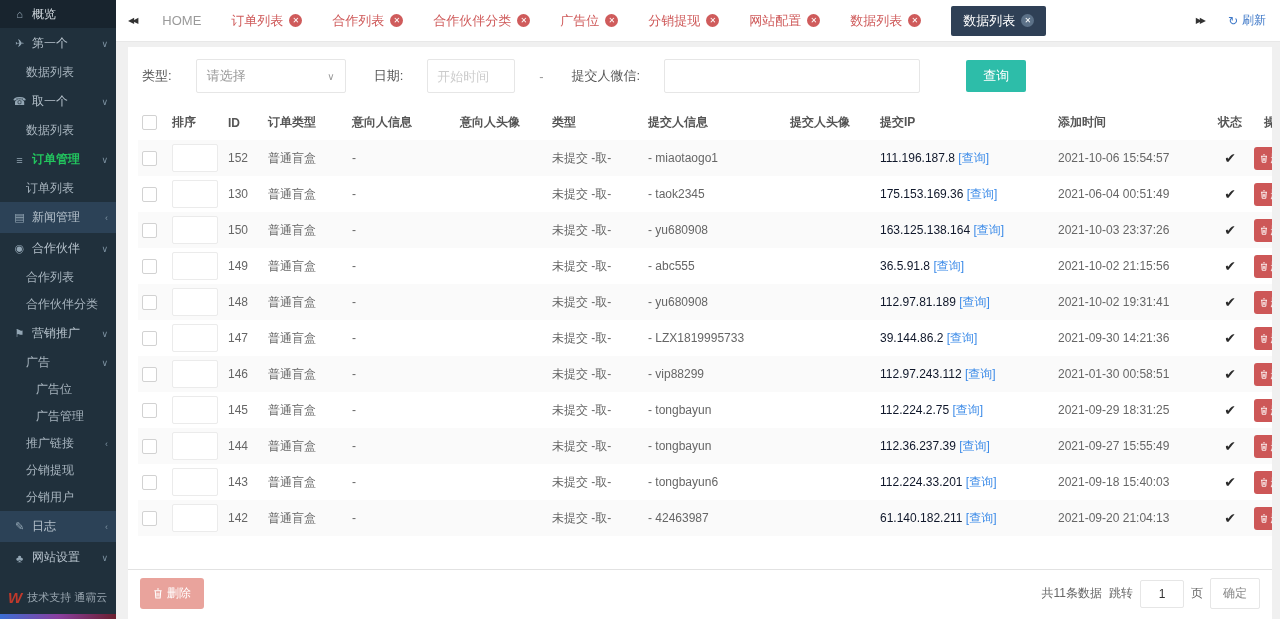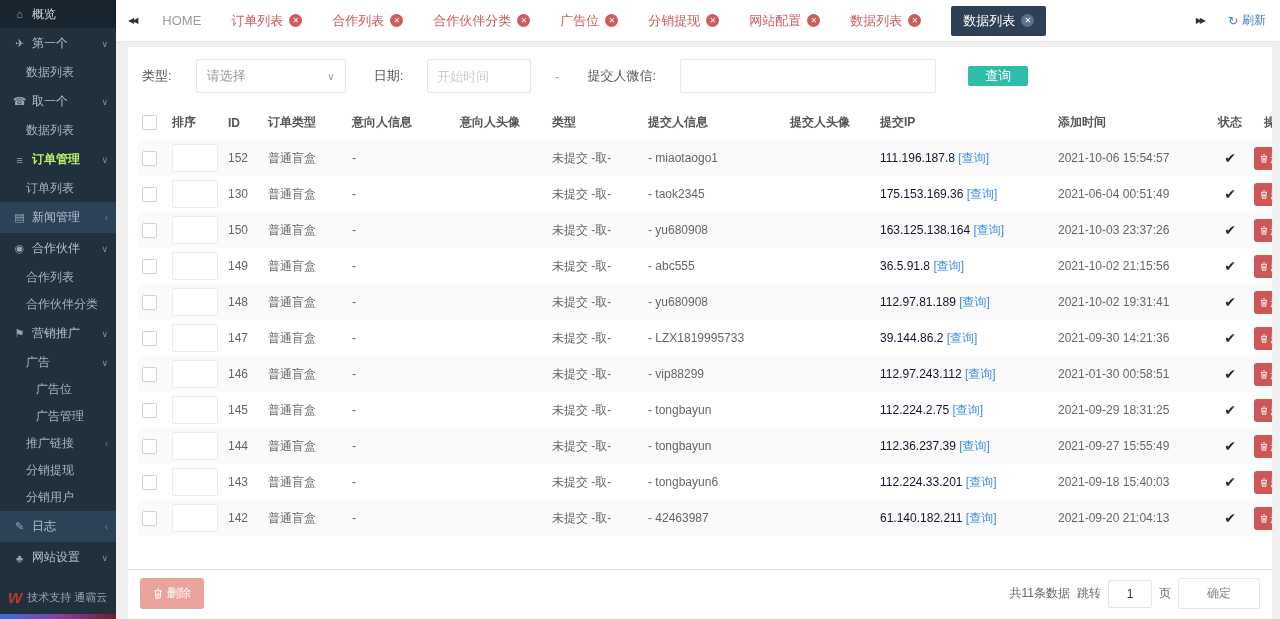--- a/index.html
+++ b/index.html
@@ -9,21 +9,21 @@
 
   
   .sidebar { width:116px; min-width:116px; background:#20303c; display:flex; flex-direction:column; position:relative; }
   #sidebar-items { flex:1; overflow:hidden; }
   .s-item { display:flex; align-items:center; padding:0 8px 0 12px; color:#b6c2cc; font-size:12px; cursor:pointer; }
   .s-item.lvl0 { height:31px; }
   .s-item.lvl1 { height:27px; padding-left:26px; color:#a7b4be; }
   .s-item.lvl2 { height:27px; padding-left:36px; color:#a7b4be; }
   .s-item.top { height:28px; background:#18242e; color:#d2dae0; }
   .s-item.hl { background:#2c4257; }
-  .s-item.bold .s-label { color:#bef264; font-weight:bold; }
+  .s-item.bold .s-label { color:#22c55e; font-weight:bold; }
   .s-ico { width:15px; margin-right:5px; font-size:11px; color:#93a6b4; text-align:center; flex:none; }
   .s-chev { margin-left:auto; font-size:9px; color:#7e93a3; padding-left:4px; }
   .s-label { white-space:nowrap; overflow:hidden; }
   .sidebar-footer { height:34px; display:flex; align-items:center; gap:5px; padding:0 8px; color:#97a4ae; font-size:11px; white-space:nowrap; }
   .logo-w { color:#c0392b; font-weight:900; font-style:italic; font-size:15px; }
   .sidebar-bar { height:5px; background:linear-gradient(90deg,#3b6fd4,#8a3fa0,#6b1f2e); }
 
   
   .main { flex:1; display:flex; flex-direction:column; min-width:0; }
   .tabbar { height:42px; background:#fff; border-bottom:1px solid #e8e8e8; display:flex; align-items:center; padding:0 14px 0 12px; }
@@ -44,44 +44,44 @@
   .ctab { font-size:14px; padding:0 16px; line-height:39px; cursor:pointer; }
   .ctab.active { background:#fff; border:1px solid #f0f0f0; border-bottom:1px solid #fff; color:#333; }
   .ctab.inactive { color:#2cb5a5; }
 
   .filters { display:flex; align-items:center; gap:24px; padding:12px 10px; font-size:13px; color:#555; }
   .f-label { white-space:nowrap; margin-left:4px; }
   .select { width:150px; height:34px; border:1px solid #e6e6e6; border-radius:2px; display:flex; align-items:center; justify-content:space-between; padding:0 10px; color:#999; cursor:pointer; background:#fff; }
   .select .chev { font-size:10px; color:#999; }
   .f-input { height:34px; border:1px solid #e6e6e6; border-radius:2px; padding:0 9px; font-size:13px; color:#666; outline:none; font-family:inherit; }
   .f-input::placeholder { color:#ccc; }
-  .date-input { width:104px; }
+  .date-input { width:88px; }
   .wechat-input { width:256px; }
   .dash { color:#999; }
-  .search-btn { width:60px; height:20px; background:#2dbda9; color:#fff; border:none; border-radius:2px; font-size:13px; cursor:pointer; margin-left:8px; font-family:inherit; }
+  .search-btn { width:60px; height:32px; background:#2dbda9; color:#fff; border:none; border-radius:2px; font-size:13px; cursor:pointer; margin-left:22px; font-family:inherit; }
 
   .table-wrap { padding:0 10px; flex:1; overflow:hidden; }
   table { width:100%; border-collapse:collapse; table-layout:fixed; font-size:12px; color:#666; }
   th { text-align:left; font-weight:bold; color:#555; padding:9px 4px; white-space:nowrap; }
   td { padding:4px 4px; height:35px; white-space:nowrap; overflow:hidden; }
   tbody tr:nth-child(odd)  { background:#fafafa; }
   tbody tr:nth-child(even) { background:#fff; }
   .cb { appearance:none; -webkit-appearance:none; width:15px; height:15px; border:1px solid #d2d2d2; border-radius:2px; background:#fff; cursor:pointer; vertical-align:middle; }
   .sort-input { width:46px; height:28px; border:1px solid #ebebeb; border-radius:2px; background:#fff; outline:none; }
   .ip-text { color:#0f172a; }
   .query-link { color:#3c8be8; cursor:pointer; }
   .t-center { text-align:center; }
   .check { color:#2b2b2b; font-size:14px; font-weight:bold; }
   .del-btn { background:#cd5757; color:#fff; border:none; border-radius:3px; font-size:11px; padding:4px 6px; cursor:pointer; display:inline-flex; align-items:center; gap:3px; font-family:inherit; }
 
   .card-footer { border-top:1px solid #e2e2e2; background:#fff; padding:8px 12px 10px; display:flex; justify-content:space-between; align-items:center; }
   .bulk-del { background:#e9a39c; color:#fff; border:none; border-radius:3px; font-size:12px; padding:7px 13px; cursor:pointer; display:inline-flex; align-items:center; gap:4px; font-family:inherit; }
   .pagination { display:flex; align-items:center; gap:7px; font-size:12px; color:#666; }
   .page-input { width:44px; height:28px; border:1px solid #e6e6e6; border-radius:2px; text-align:center; font-size:12px; color:#333; outline:none; font-family:inherit; }
-  .confirm-btn { border:1px solid #e6e6e6; background:#fff; color:#888; border-radius:2px; font-size:12px; padding:6px 28px; cursor:pointer; font-family:inherit; }
+  .confirm-btn { border:1px solid #e6e6e6; background:#fff; color:#888; border-radius:2px; font-size:12px; padding:6px 12px; cursor:pointer; font-family:inherit; }
 </style>
 </head>
 <body>
 
 <div class="app">
 
   <aside class="sidebar">
     <div id="sidebar-items">
         <div class="s-item lvl0 top">
           <span class="s-ico">⌂</span>

